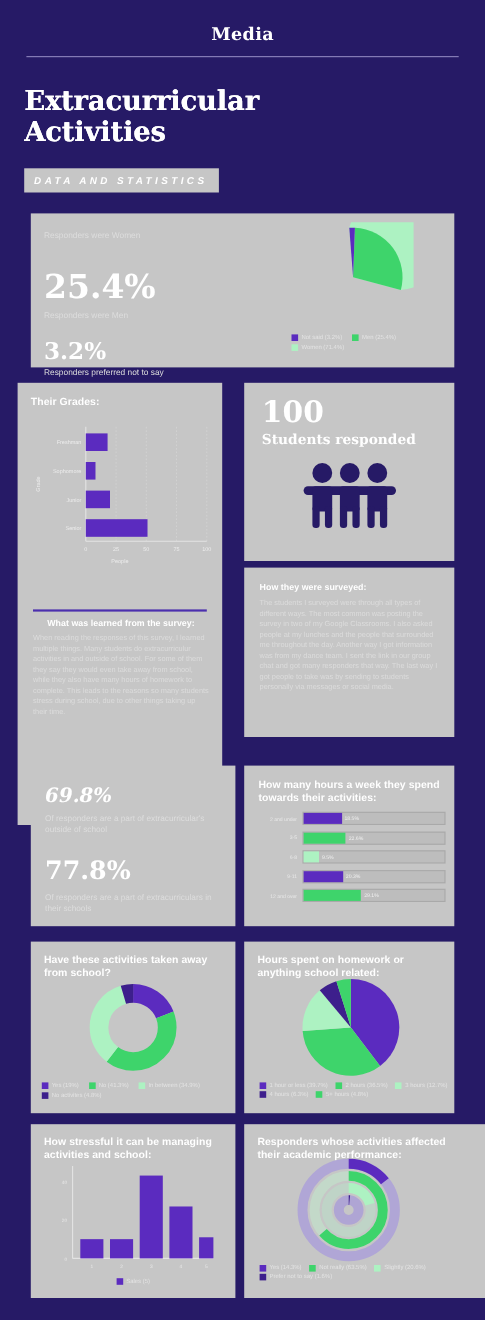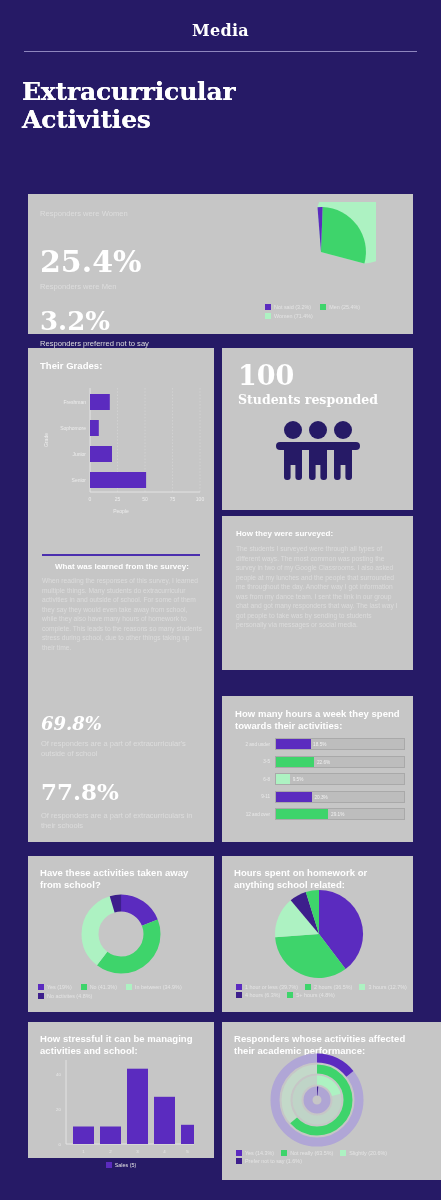--- a/index.html
+++ b/index.html
@@ -65,34 +65,35 @@
 </style>
 </head>
 <body>
 
 <div class="page">
 
   
   <div class="media-title">Media</div>
   <div class="media-rule"></div>
   <div class="main-title">Extracurricular Activities</div>
+  <div class="tag">DATA AND STATISTICS</div>
 
   
   <div class="panel" style="left:28px; top:194px; width:385px; height:140px;">
 
     <div style="position:absolute; left:12px; top:12px; width:180px;">
       <div>
         <div class="substat">Responders were Women</div>
       </div>
       <div style="margin-top:13px;">
         <div class="bigstat" style="font-size:30px;margin-top:25px;">25.4%</div>
         <div class="substat">Responders were Men</div>
       </div>
       <div style="margin-top:13px;">
-        <div class="bigstat" style="font-size:26px;">3.2%</div>
+        <div class="bigstat" style="font-size:21px;">3.2%</div>
         <div class="substat">Responders preferred not to say</div>
       </div>
     </div>
 
     <svg style="position:absolute; left:238px; top:8px;" width="110" height="100" viewBox="0 0 110 100">
 
       <path d="M55 50 L51.5 5.14 A45 45 0 1 1 98.4 61.6 Z" fill="#ADF2C2"></path>
 
       <path d="M55 50 L56.65 5.03 A45 45 0 0 1 98.4 61.6 Z" fill="#3ED46B"></path>
 
@@ -109,21 +110,21 @@
         <span class="lgt">Men (25.4%)</span>
       </span>
       <span class="lg" style="flex-basis:100%;">
         <i class="sw" style="background:#ADF2C2"></i>
         <span class="lgt">Women (71.4%)</span>
       </span>
     </div>
   </div>
 
   
-  <div class="panel" style="left:28px; top:348px; width:186px; height:402px;">
+  <div class="panel" style="left:16px; top:348px; width:186px; height:402px;">
 
     <div class="ptitle" style="position:absolute; left:12px; top:12px;">Their Grades:</div>
 
     <svg style="position:absolute; left:6px; top:26px;" width="176" height="130" viewBox="0 0 176 130">
 
       <g stroke="#D8D8D8" stroke-width="0.6" stroke-dasharray="1.6 1.6">
         <line x1="83.5" y1="14" x2="83.5" y2="118"></line>
         <line x1="111" y1="14" x2="111" y2="118"></line>
         <line x1="138.5" y1="14" x2="138.5" y2="118"></line>
         <line x1="166" y1="14" x2="166" y2="118"></line>
@@ -315,21 +316,21 @@
         <span class="lgt">4 hours (6.3%)</span>
       </span>
       <span class="lg">
         <i class="sw" style="background:#3ED46B"></i>
         <span class="lgt">5+ hours (4.8%)</span>
       </span>
     </div>
   </div>
 
   
-  <div class="panel" style="left:28px; top:1022px; width:186px; height:136px;">
+  <div class="panel" style="left:28px; top:1022px; width:186px; height:158px;">
     <div class="ptitle" style="position:absolute; left:12px; top:11px; width:166px;">How stressful it can be managing activities and school:</div>
 
     <svg style="position:absolute; left:6px; top:32px;" width="176" height="105" viewBox="0 0 176 105">
 
       <line x1="32" y1="6" x2="32" y2="90" stroke="#E3E3E3" stroke-width="1"></line>
       <line x1="32" y1="90" x2="160" y2="90" stroke="#E3E3E3" stroke-width="1"></line>
 
       <rect x="39" y="72.5" width="21" height="17.5" fill="#5B2BBF"></rect>
       <rect x="66" y="72.5" width="21" height="17.5" fill="#5B2BBF"></rect>
       <rect x="93" y="14.7" width="21" height="75.3" fill="#5B2BBF"></rect>

